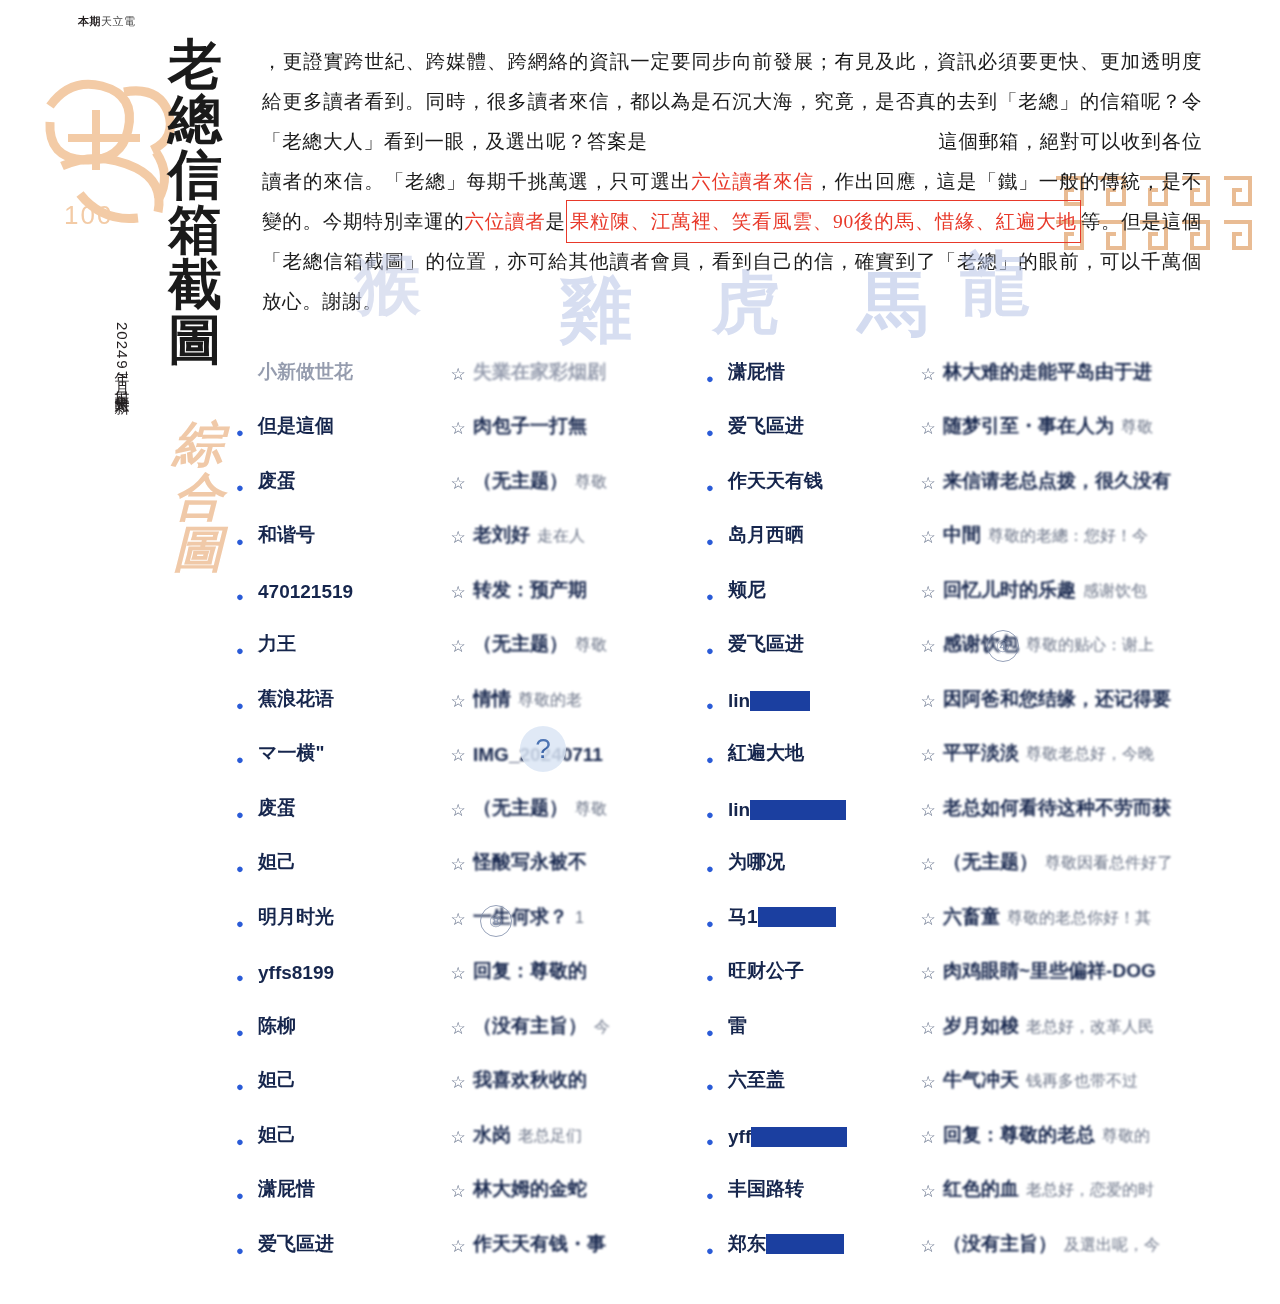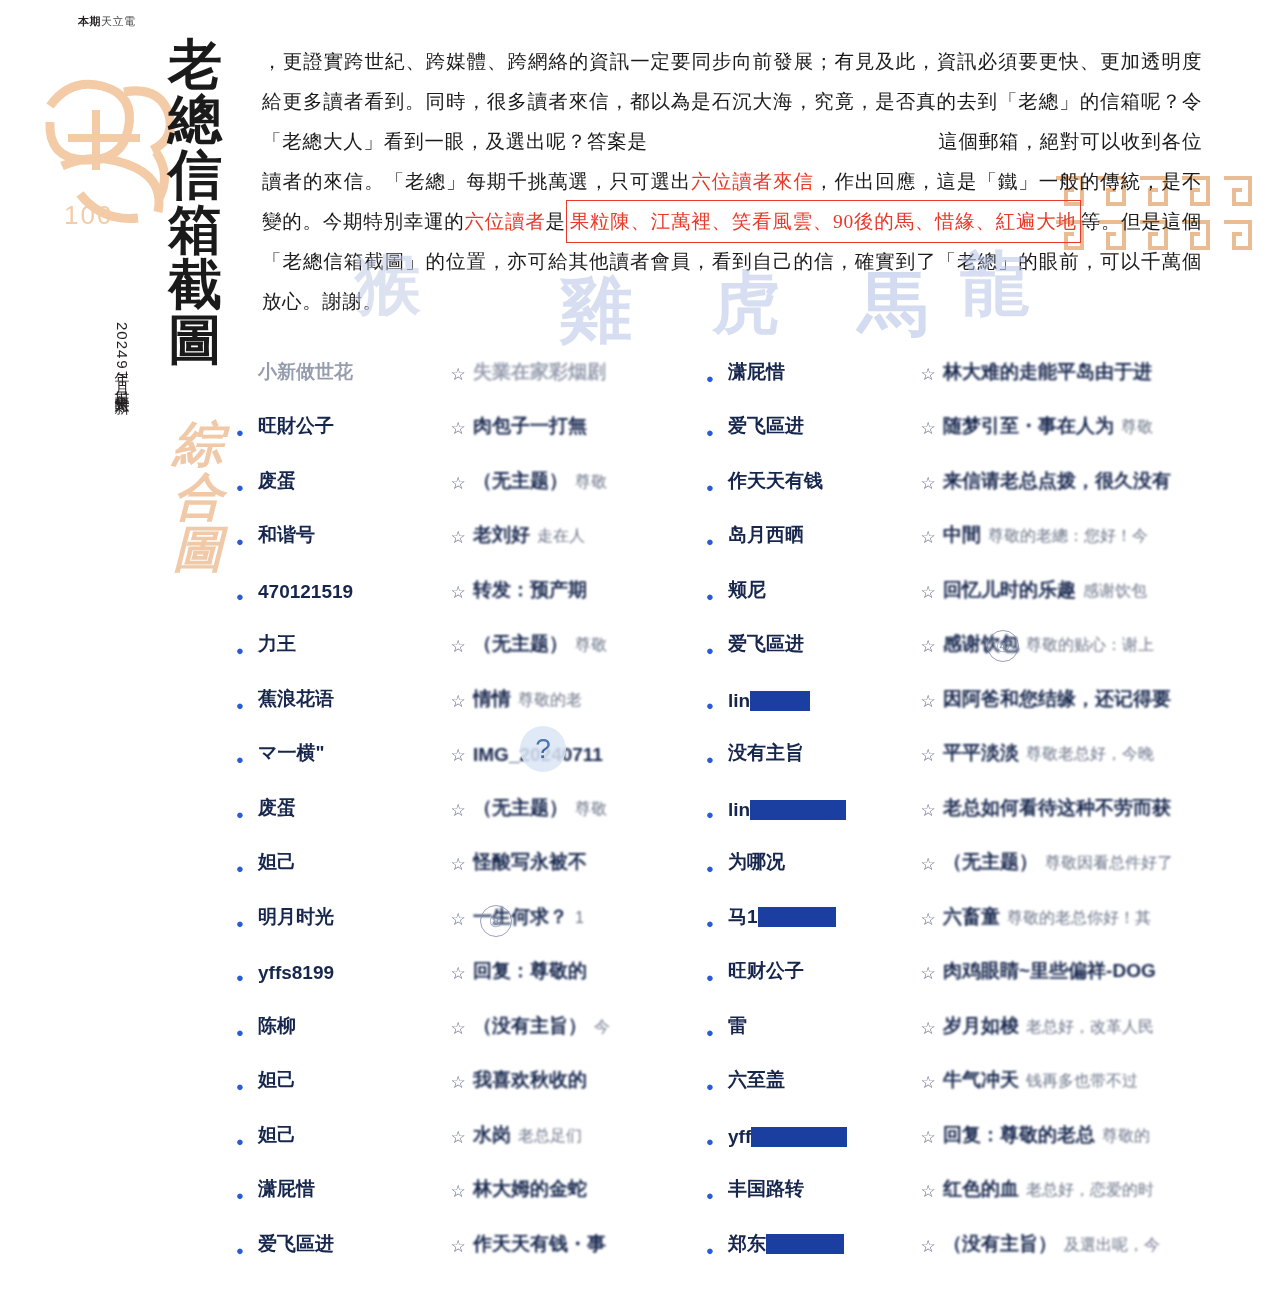--- a/index.html
+++ b/index.html
@@ -298,21 +298,21 @@
 <div class="maillist">
   <div class="ml-col left" id="ml-left">
       <div class="ml-row faded">
         <span class="dot empty">●</span>
         <span class="sender">小新做世花</span>
         <span class="star">☆</span>
         <span class="subject">失業在家彩烟剧</span>
       </div>
       <div class="ml-row">
         <span class="dot">●</span>
-        <span class="sender">旺財公子</span>
+        <span class="sender">但是這個</span>
         <span class="star">☆</span>
         <span class="subject">肉包子一打無</span>
       </div>
       <div class="ml-row">
         <span class="dot">●</span>
         <span class="sender">废蛋</span>
         <span class="star">☆</span>
         <span class="subject">（无主题）<span class="snippet">尊敬</span></span>
       </div>
       <div class="ml-row">
@@ -438,21 +438,21 @@
         <span class="subject">感谢饮包<span class="snippet">尊敬的贴心：谢上</span></span>
       </div>
       <div class="ml-row">
         <span class="dot">●</span>
         <span class="sender">lin<span class="bluebar" style="width: 60px;"></span></span>
         <span class="star">☆</span>
         <span class="subject">因阿爸和您结缘，还记得要</span>
       </div>
       <div class="ml-row">
         <span class="dot">●</span>
-        <span class="sender">没有主旨</span>
+        <span class="sender">紅遍大地</span>
         <span class="star">☆</span>
         <span class="subject">平平淡淡<span class="snippet">尊敬老总好，今晚</span></span>
       </div>
       <div class="ml-row">
         <span class="dot">●</span>
         <span class="sender">lin<span class="bluebar" style="width: 96px;"></span></span>
         <span class="star">☆</span>
         <span class="subject">老总如何看待这种不劳而获</span>
       </div>
       <div class="ml-row">

